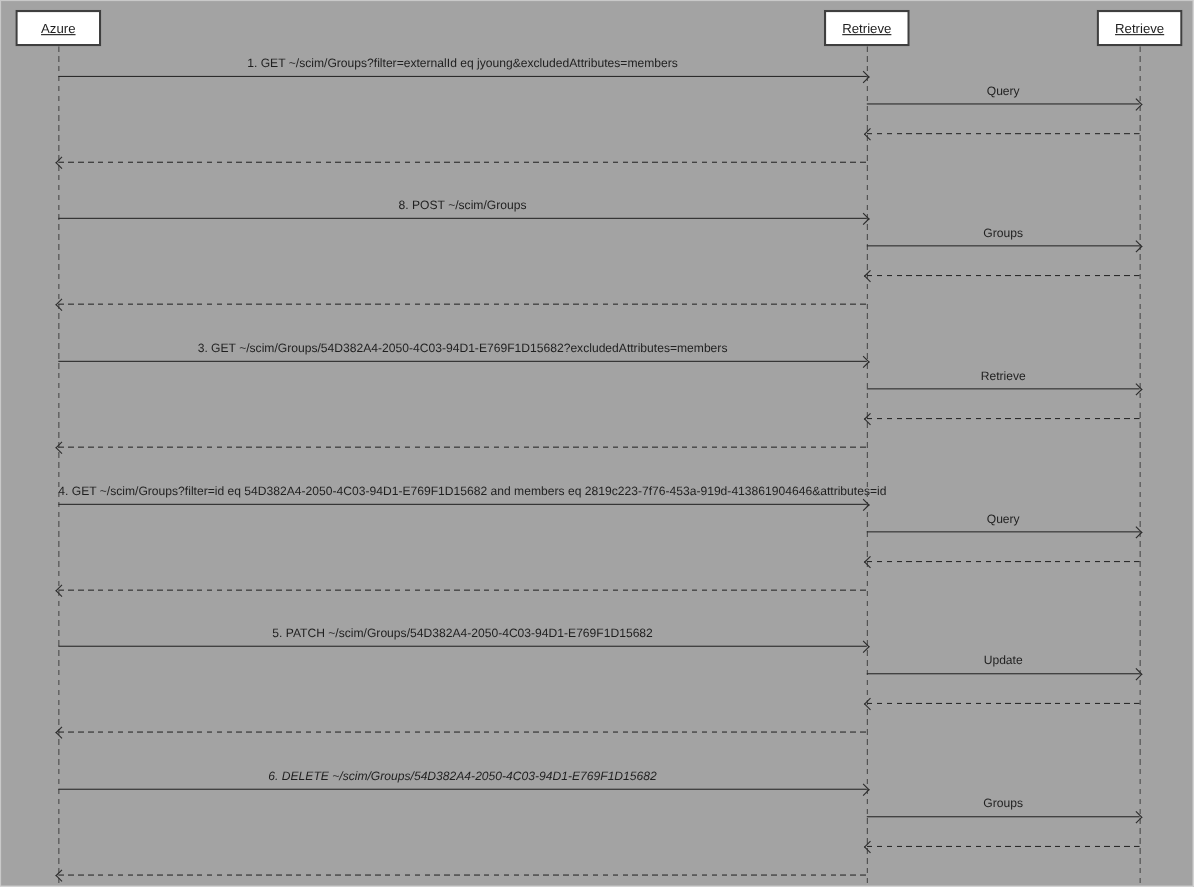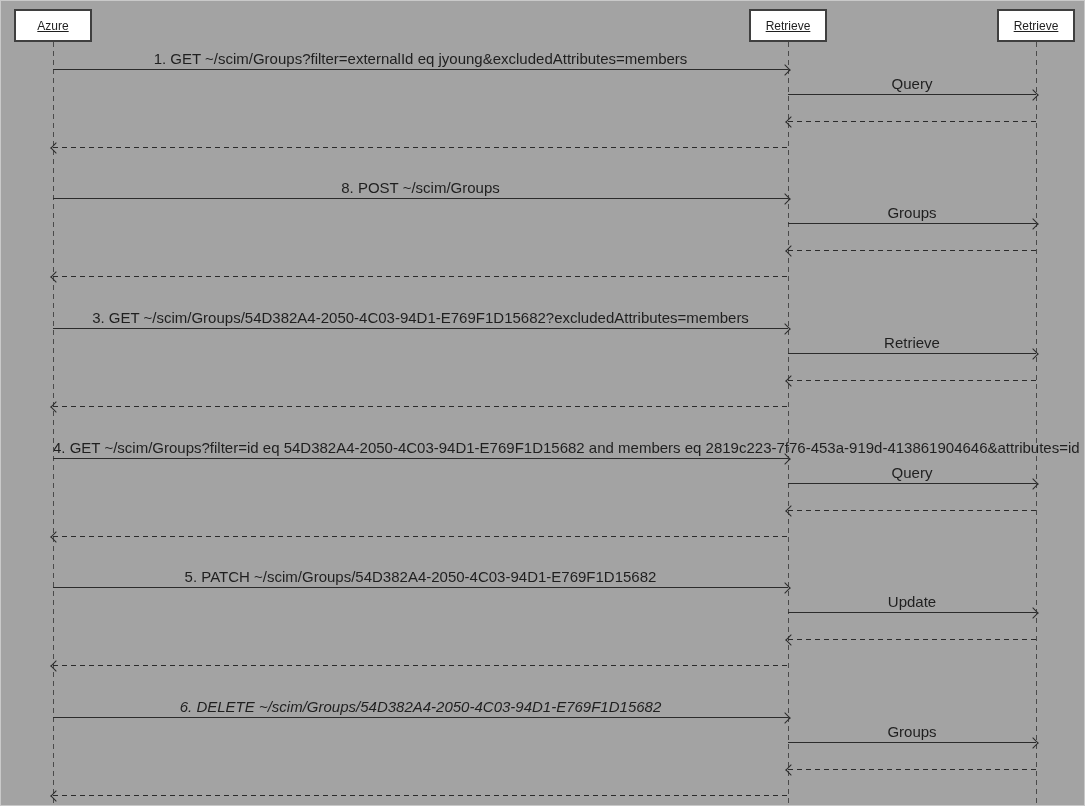--- a/index.html
+++ b/index.html
@@ -57,21 +57,21 @@
     border-top:1.3px solid var(--line);
     border-right:1.3px solid var(--line);
     top:-3.5px;
     box-sizing:border-box;
   }
   .head.r{right:-1px;transform:rotate(45deg);}
   .head.l{left:-1px;transform:rotate(-135deg);}
   .msg-label{
     position:absolute;
     height:15px;
-    font-size:15px;
+    font-size:11px;
     text-align:center;
     white-space:nowrap;
     line-height:15px;
     color:var(--text);
   }
 </style>
 </head>
 <body>
 
 <div class="diagram">

